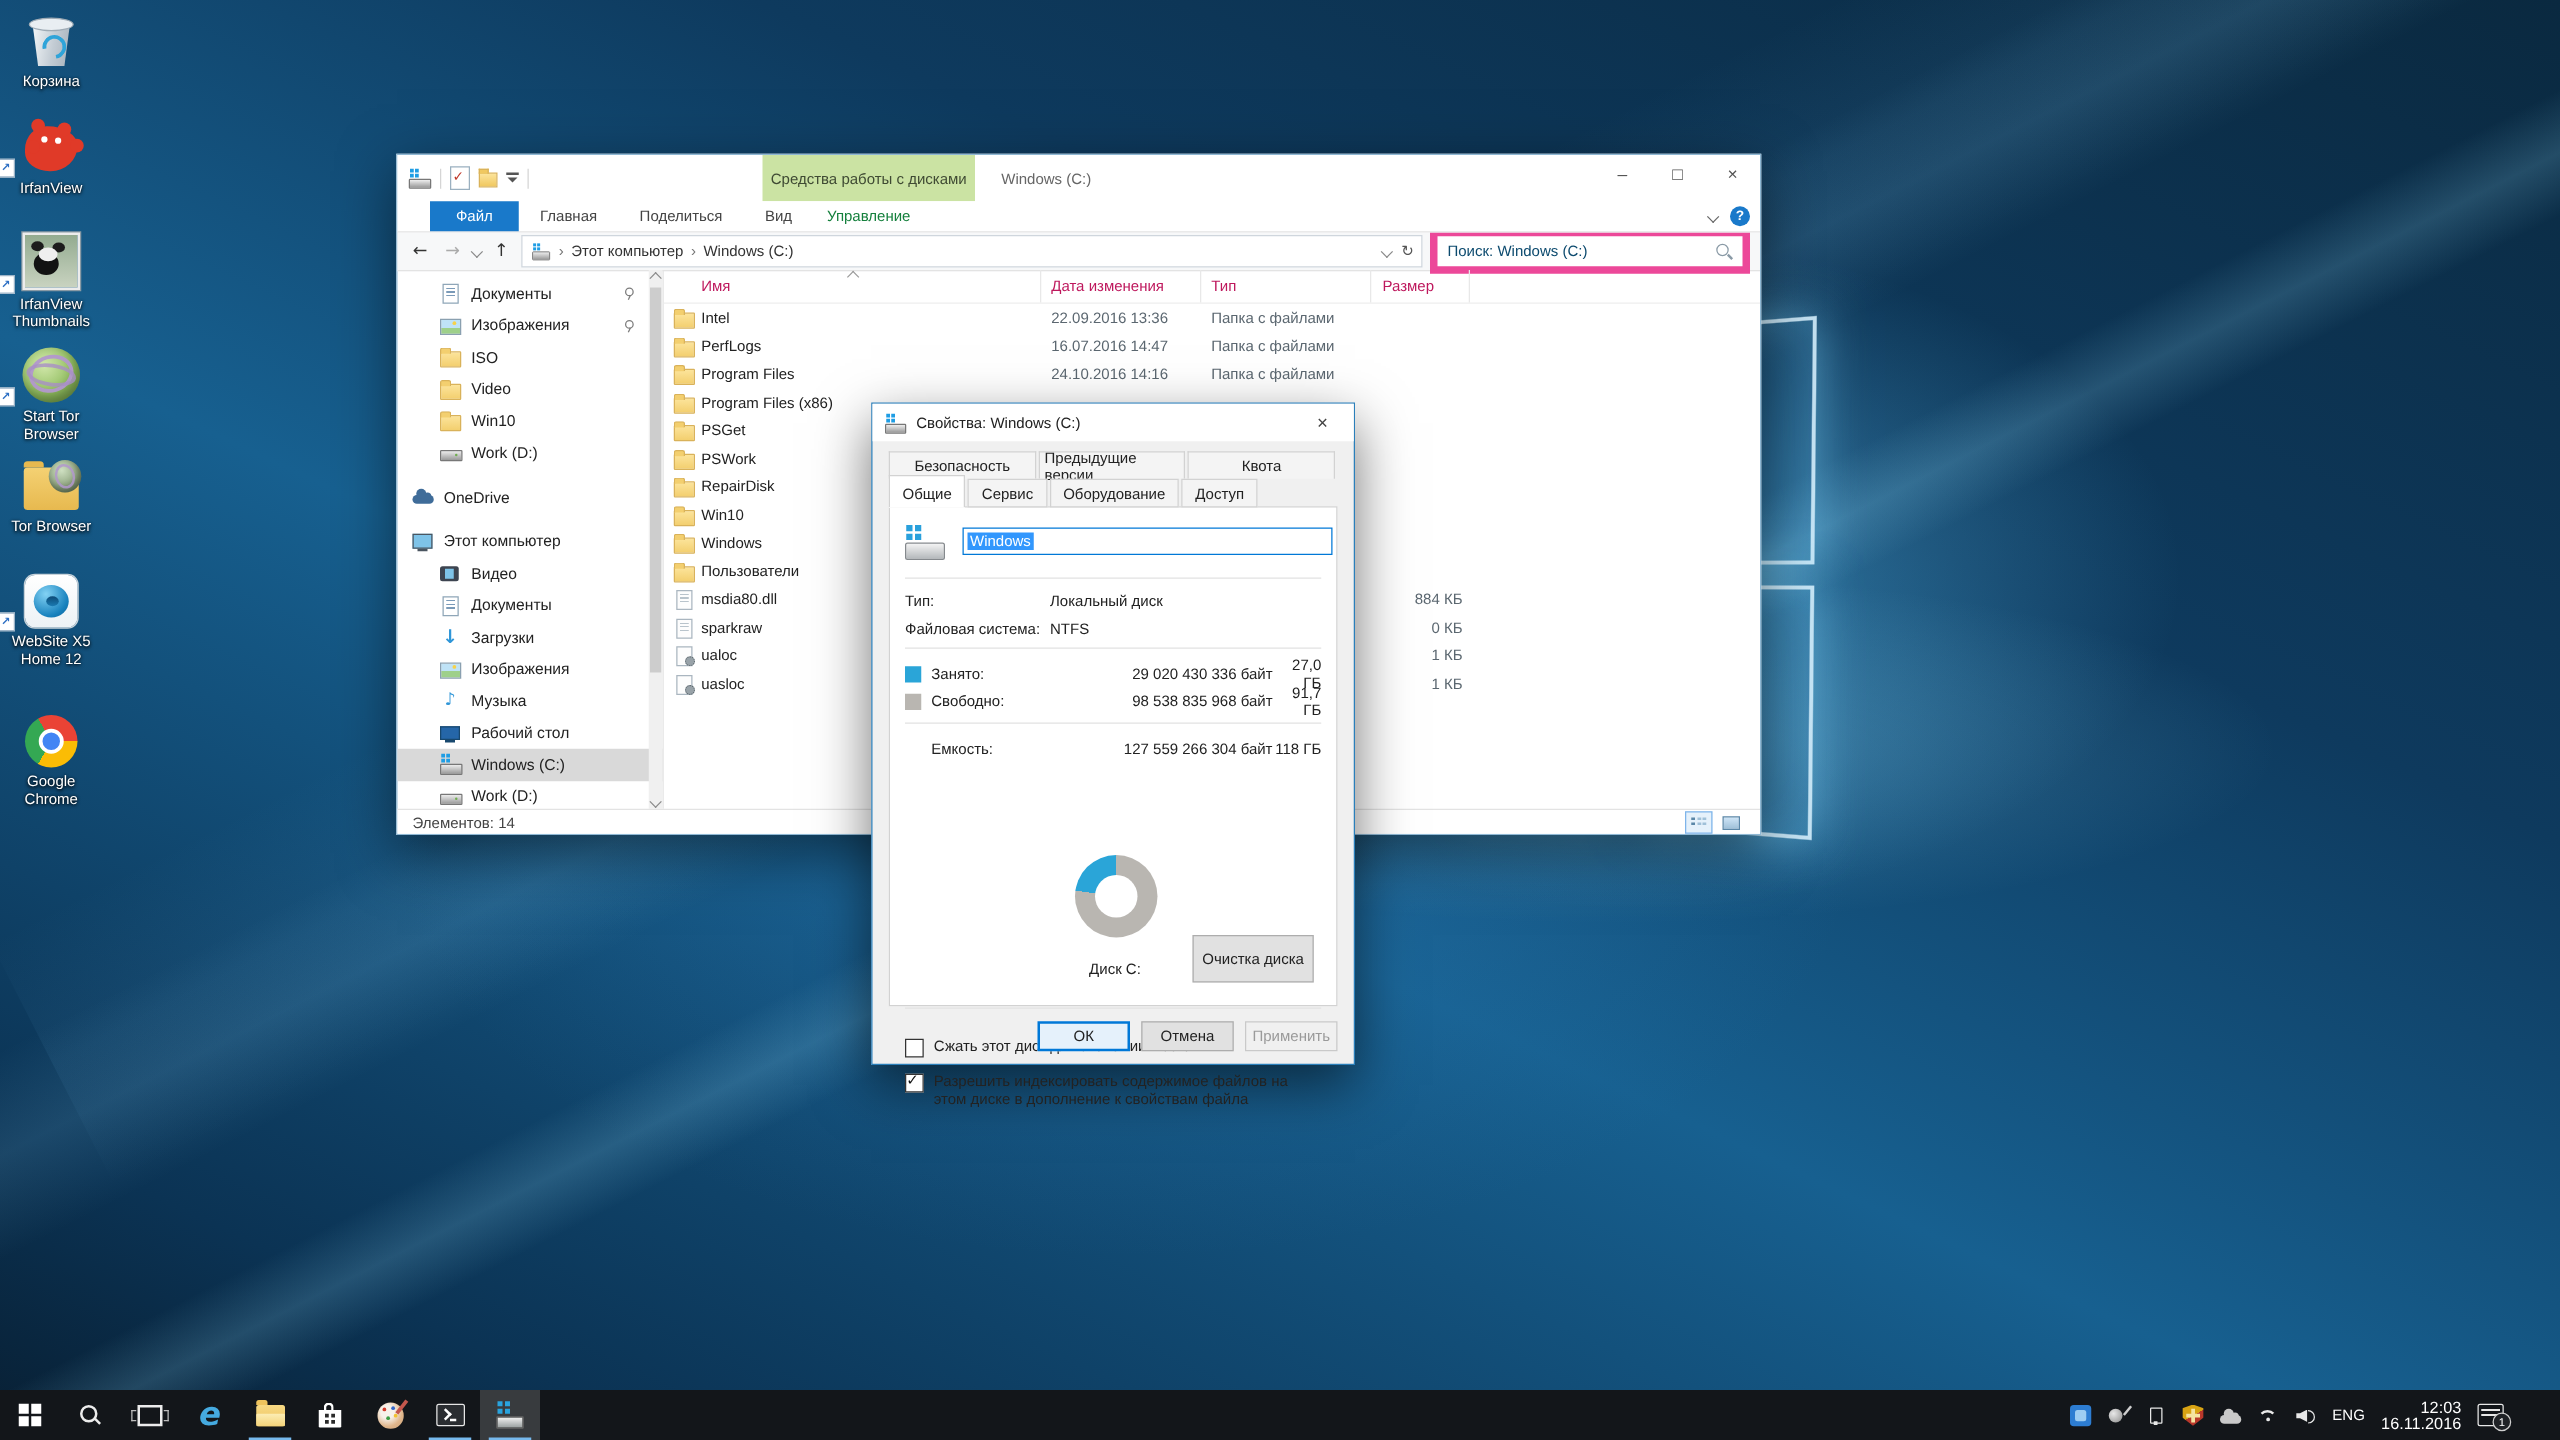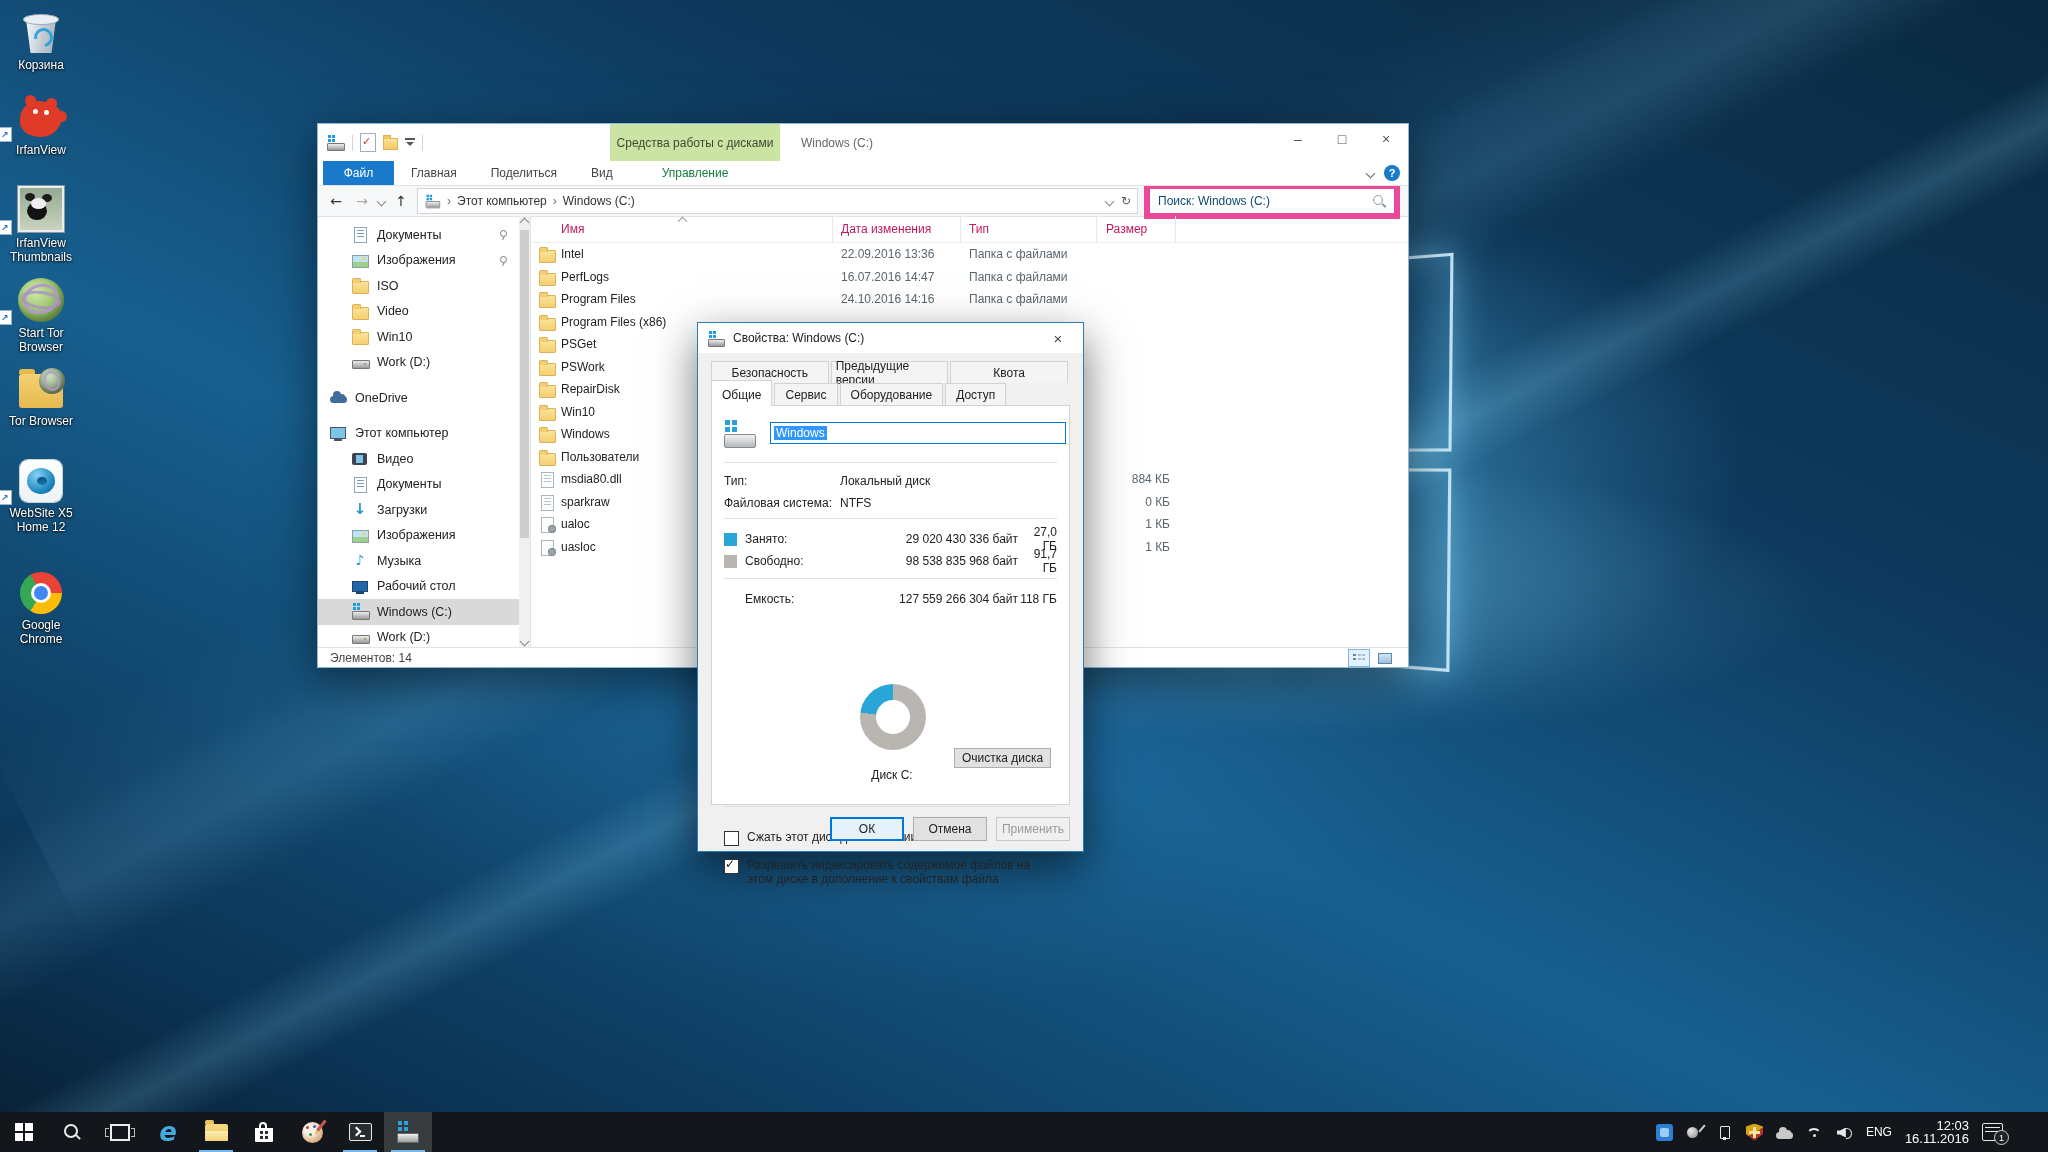--- a/index.html
+++ b/index.html
@@ -137,21 +137,21 @@
     background:linear-gradient(#fce49b,#f0c860);border:1px solid #d9b25a;}
   .qat-folder::after{content:"";position:absolute;left:0;top:0;width:6px;height:3px;background:#f0c860;border:1px solid #d9b25a;border-bottom:none;}
   .qat-custom{width:10px;height:8px;border-top:2px solid #555;position:relative;}
   .qat-custom::after{content:"";position:absolute;left:1px;top:2px;border:4px solid transparent;border-top-color:#555;}
   .ctx-tab{position:absolute;left:292px;top:0;width:170px;height:37px;background:#cbe3a3;
     display:flex;align-items:center;justify-content:center;font-size:12px;color:#3f4a33;}
   .x-title{position:absolute;left:483px;top:0;height:37px;display:flex;align-items:center;color:#666;font-size:12px;}
   .x-controls{position:absolute;right:0;top:0;height:30px;display:flex;}
   .x-cbtn{width:44px;display:flex;align-items:center;justify-content:center;color:#555;font-size:14px;}
   .x-menubar{position:relative;height:24px;background:#fff;border-bottom:1px solid #e3e3e3;display:flex;align-items:stretch;}
-  .m-file{margin-left:5px;width:71px;background:#1979ca;color:#fff;display:flex;align-items:center;justify-content:center;}
+  .m-file{margin-left:26px;width:71px;background:#1979ca;color:#fff;display:flex;align-items:center;justify-content:center;}
   .m-item{padding:0 17px;display:flex;align-items:center;color:#444;}
   .m-manage{position:absolute;left:292px;width:170px;height:100%;display:flex;align-items:center;justify-content:center;color:#15803d;}
   .m-right{position:absolute;right:8px;top:0;height:100%;display:flex;align-items:center;gap:10px;}
   .chev{display:inline-block;width:6px;height:6px;border-right:1.6px solid #666;border-bottom:1.6px solid #666;}
   .chev.down{transform:rotate(45deg);}
   .help-circ{width:16px;height:16px;border-radius:50%;background:#1979ca;color:#fff;font-size:11px;font-weight:bold;
     display:flex;align-items:center;justify-content:center;}
   .x-addr{height:30px;background:#f7f8f9;border-bottom:1px solid #e3e3e3;display:flex;align-items:center;padding:0 8px;gap:6px;}
   .nav-arrow{font-family:"DejaVu Sans",sans-serif;font-size:14px;width:20px;text-align:center;}
   .addr-box{flex:1;height:24px;background:#fff;border:1px solid #cfd6dd;display:flex;align-items:center;padding:0 6px;gap:6px;}
@@ -232,21 +232,21 @@
   .dlabel{width:116px;color:#222;}
   .dbytes{width:178px;text-align:right;}
   .dgb{flex:1;text-align:right;}
   .sq{width:13px;height:13px;margin-right:8px;flex:none;}
   .donut{position:absolute;left:148px;top:278px;width:66px;height:66px;border-radius:50%;
     background:conic-gradient(from calc(0deg - var(--used,82deg)),#2aa5d8 0 var(--used,82deg),#b9b6b1 var(--used,82deg) 360deg);}
   .donut::after{content:"";position:absolute;inset:16px;background:#fff;border-radius:50%;}
   .disk-cap{position:absolute;left:120px;top:362px;width:120px;text-align:center;color:#222;}
   .btn{background:#e1e1e1;border:1px solid #adadad;display:flex;align-items:center;justify-content:center;
     font-size:12px;color:#222;box-sizing:border-box;}
-  .cleanup{position:absolute;right:18px;top:342px;width:97px;height:20px;}
+  .cleanup{position:absolute;right:18px;top:342px;width:97px;height:38px;}
   .cb-row{position:absolute;left:12px;right:12px;display:flex;gap:8px;align-items:flex-start;}
   .cbx{width:13px;height:13px;background:#fff;border:1px solid #333;flex:none;position:relative;margin-top:1px;}
   .cbx.on::before{content:"✓";position:absolute;left:0px;top:-3px;font:bold 12px/15px "DejaVu Sans",sans-serif;color:#111;}
   .dlg-btns{position:absolute;right:13px;bottom:10px;display:flex;gap:9px;}
   .dlg-btn{width:74px;height:24px;}
   .dlg-btn.primary{border:2px solid #0078d7;background:#e5f1fb;}
   .dlg-btn.disabled{background:#f0f0f0;border-color:#c9c9c9;color:#9a9a9a;}
   
   .taskbar{position:absolute;left:0;bottom:0;width:2048px;height:40px;background:#13161a;display:flex;align-items:stretch;z-index:100;}
   .tb-btn{position:relative;width:48px;display:flex;align-items:center;justify-content:center;flex:none;}

